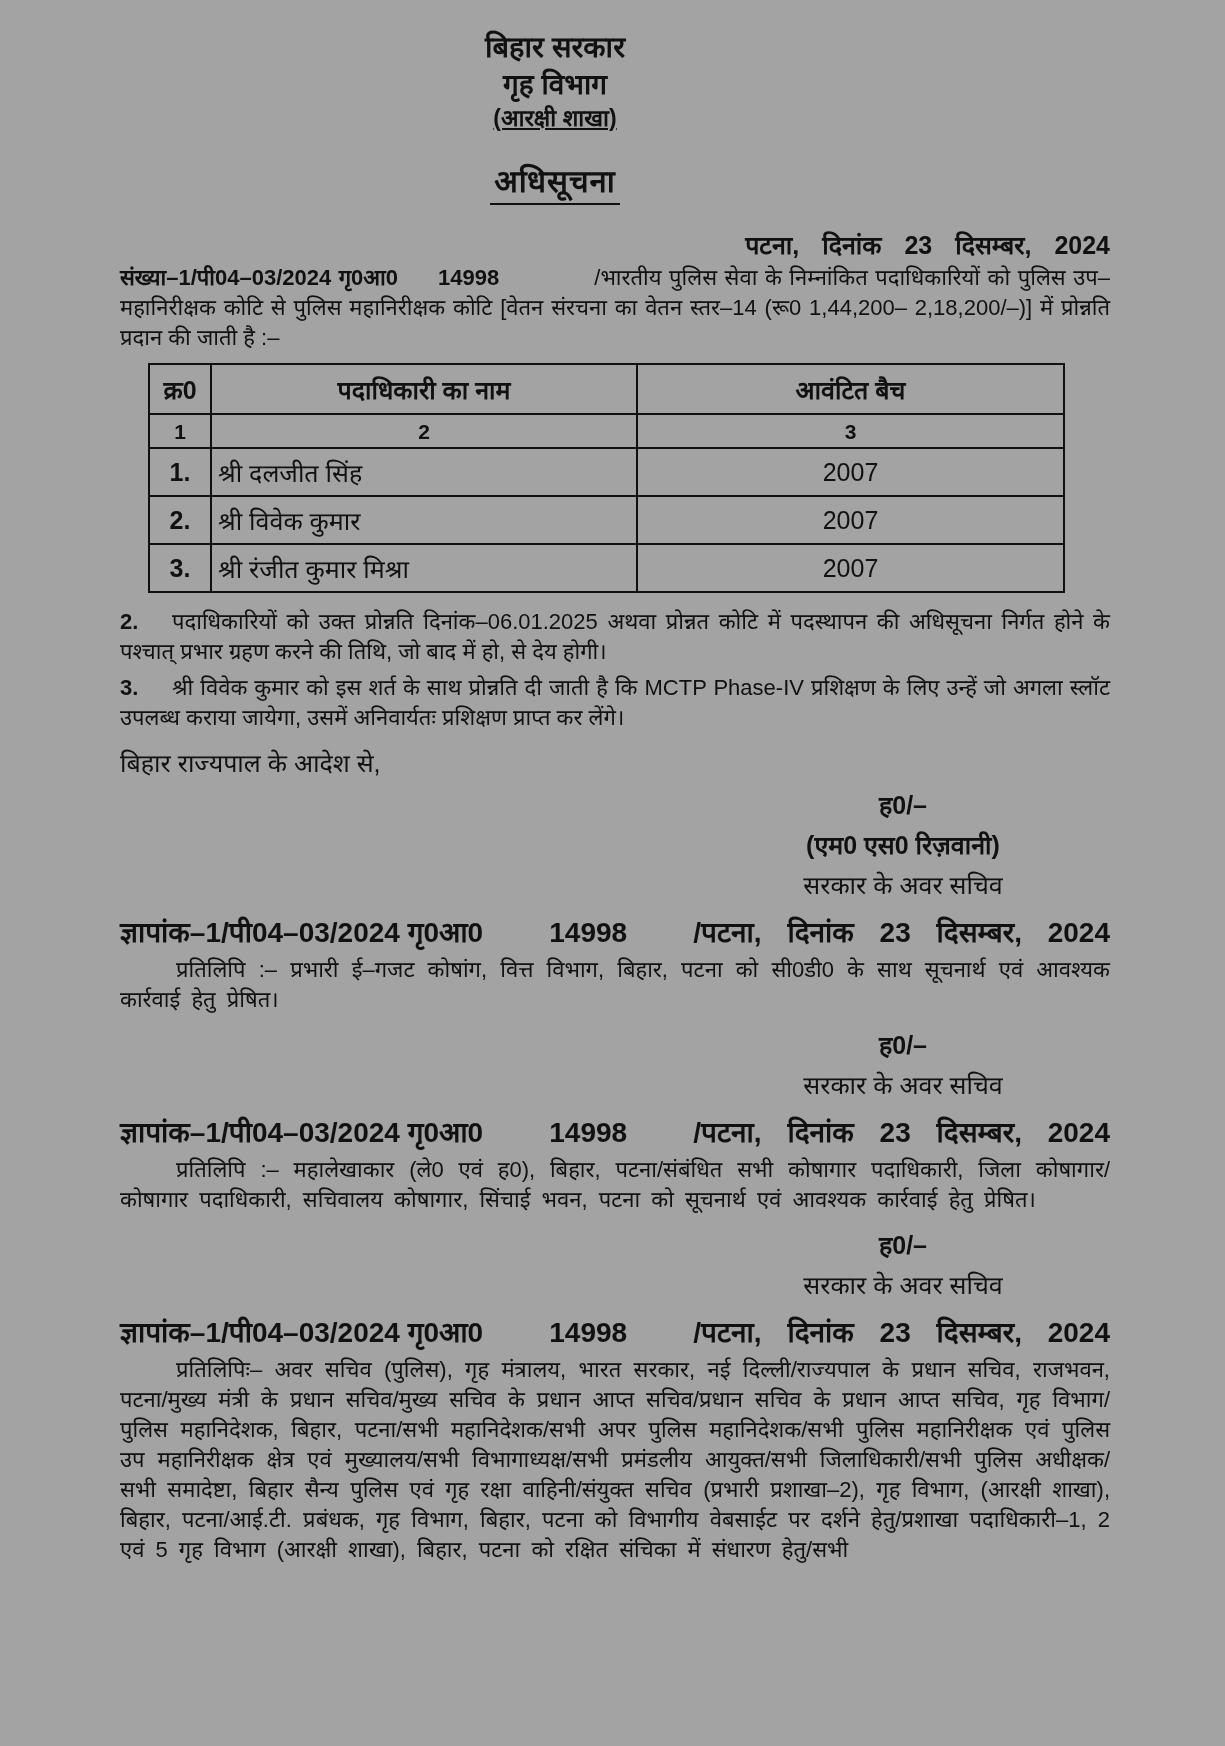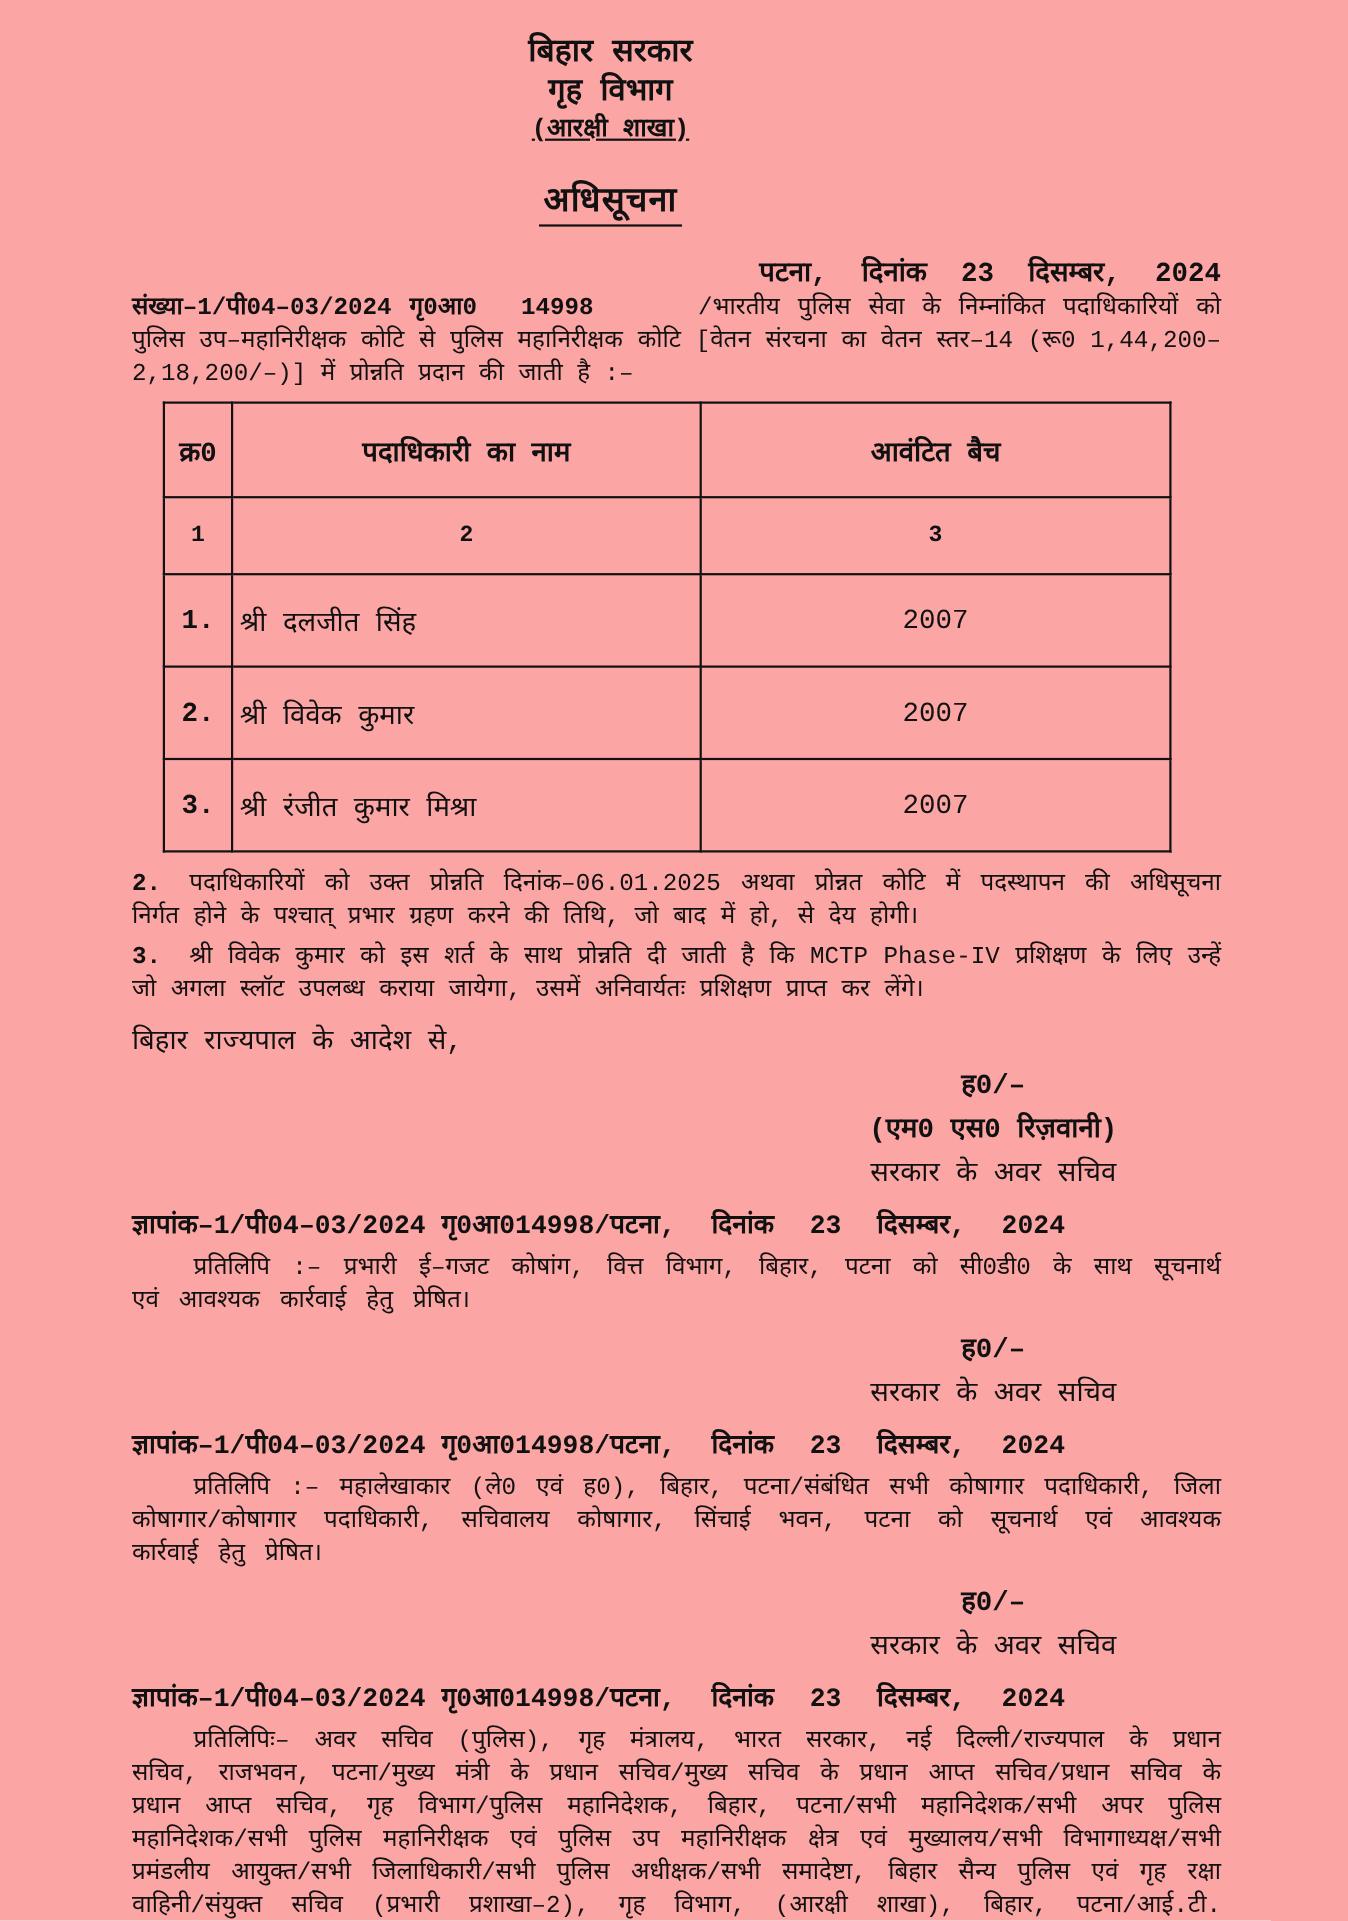--- a/index.html
+++ b/index.html
@@ -1,23 +1,23 @@
 <!DOCTYPE html>
 <html lang="hi"><head>
 <meta charset="utf-8">
 <style>
   html, body { margin: 0; padding: 0; background: #e8e8e8; }
   .page {
     position: relative;
     width: 1225px;
     height: 1746px;
     margin: 0 auto;
-    background: #fca5a5;
+    background: #a3a3a3;
     color: #111111;
-    font-family: Liberation Mono, monospace;
+    font-family: Liberation Sans, sans-serif;
     overflow: hidden;
     box-sizing: border-box;
     padding: 28px 115px 0 120px;
   }
   
   .letterhead { width: 870px; margin: 0 auto 0 0; text-align: center; }
   .lh-govt  { font-size: 29px; font-weight: bold; line-height: 1.35; }
   .lh-dept  { font-size: 28px; font-weight: bold; line-height: 1.3; }
   .lh-branch{ font-size: 23px; font-weight: bold; text-decoration: underline; line-height: 1.3; }
   .doc-title{
@@ -38,21 +38,21 @@
   .bold { font-weight: bold; }
   .gap-a { display: inline-block; width: 40px; }
   .gap-b { display: inline-block; width: 95px; }
   .pnum  { font-weight: bold; display: inline-block; width: 52px; }
   
   table.promo {
     border-collapse: collapse; margin: 10px 0 0 28px;
     width: 915px; table-layout: fixed;
   }
   table.promo th, table.promo td {
-    border: 2.5px solid #111; font-size: 25px; padding: 20px 6px;
+    border: 2.5px solid #111; font-size: 25px; padding: 2px 6px;
     overflow: hidden; white-space: nowrap;
   }
   col.c-sl    { width: 62px; }
   col.c-name  { width: 426px; }
   col.c-batch { width: 427px; }
   tr.hdr th   { font-weight: bold; height: 44px; text-align: center; }
   tr.nums td  { font-weight: bold; font-size: 21px; height: 28px; text-align: center; line-height: 1; }
   tr.data td  { height: 42px; }
   td.sl    { text-align: center; font-size: 21px; font-weight: bold; }
   td.name  { text-align: left; padding-left: 22px; }
@@ -60,22 +60,22 @@
   
   .order-line {
     text-align: left; font-size: 25px; margin-top: 12px;
     padding-right: 32px;
   }
   .sig-block { text-align: center; width: 330px; margin: 6px 42px 0 auto; font-size: 25px; line-height: 40px; }
   .sig-ho { font-weight: bold; }
   .sig-name { font-weight: bold; }
   
   .memo-line {
-    display: flex; align-items: baseline;
-    font-weight: bold; font-size: 24px; margin-top: 8px; line-height: 40px;
+    display: flex; justify-content: space-between; align-items: baseline;
+    font-weight: bold; font-size: 28px; margin-top: 8px; line-height: 40px;
   }
   .memo-line .pd { word-spacing: 18px; }
   .copy { text-indent: 56px; margin-top: 2px; word-spacing: 5px; }
 </style>
 </head>
 <body>
 
 <div class="page">
 
   <div class="letterhead">

